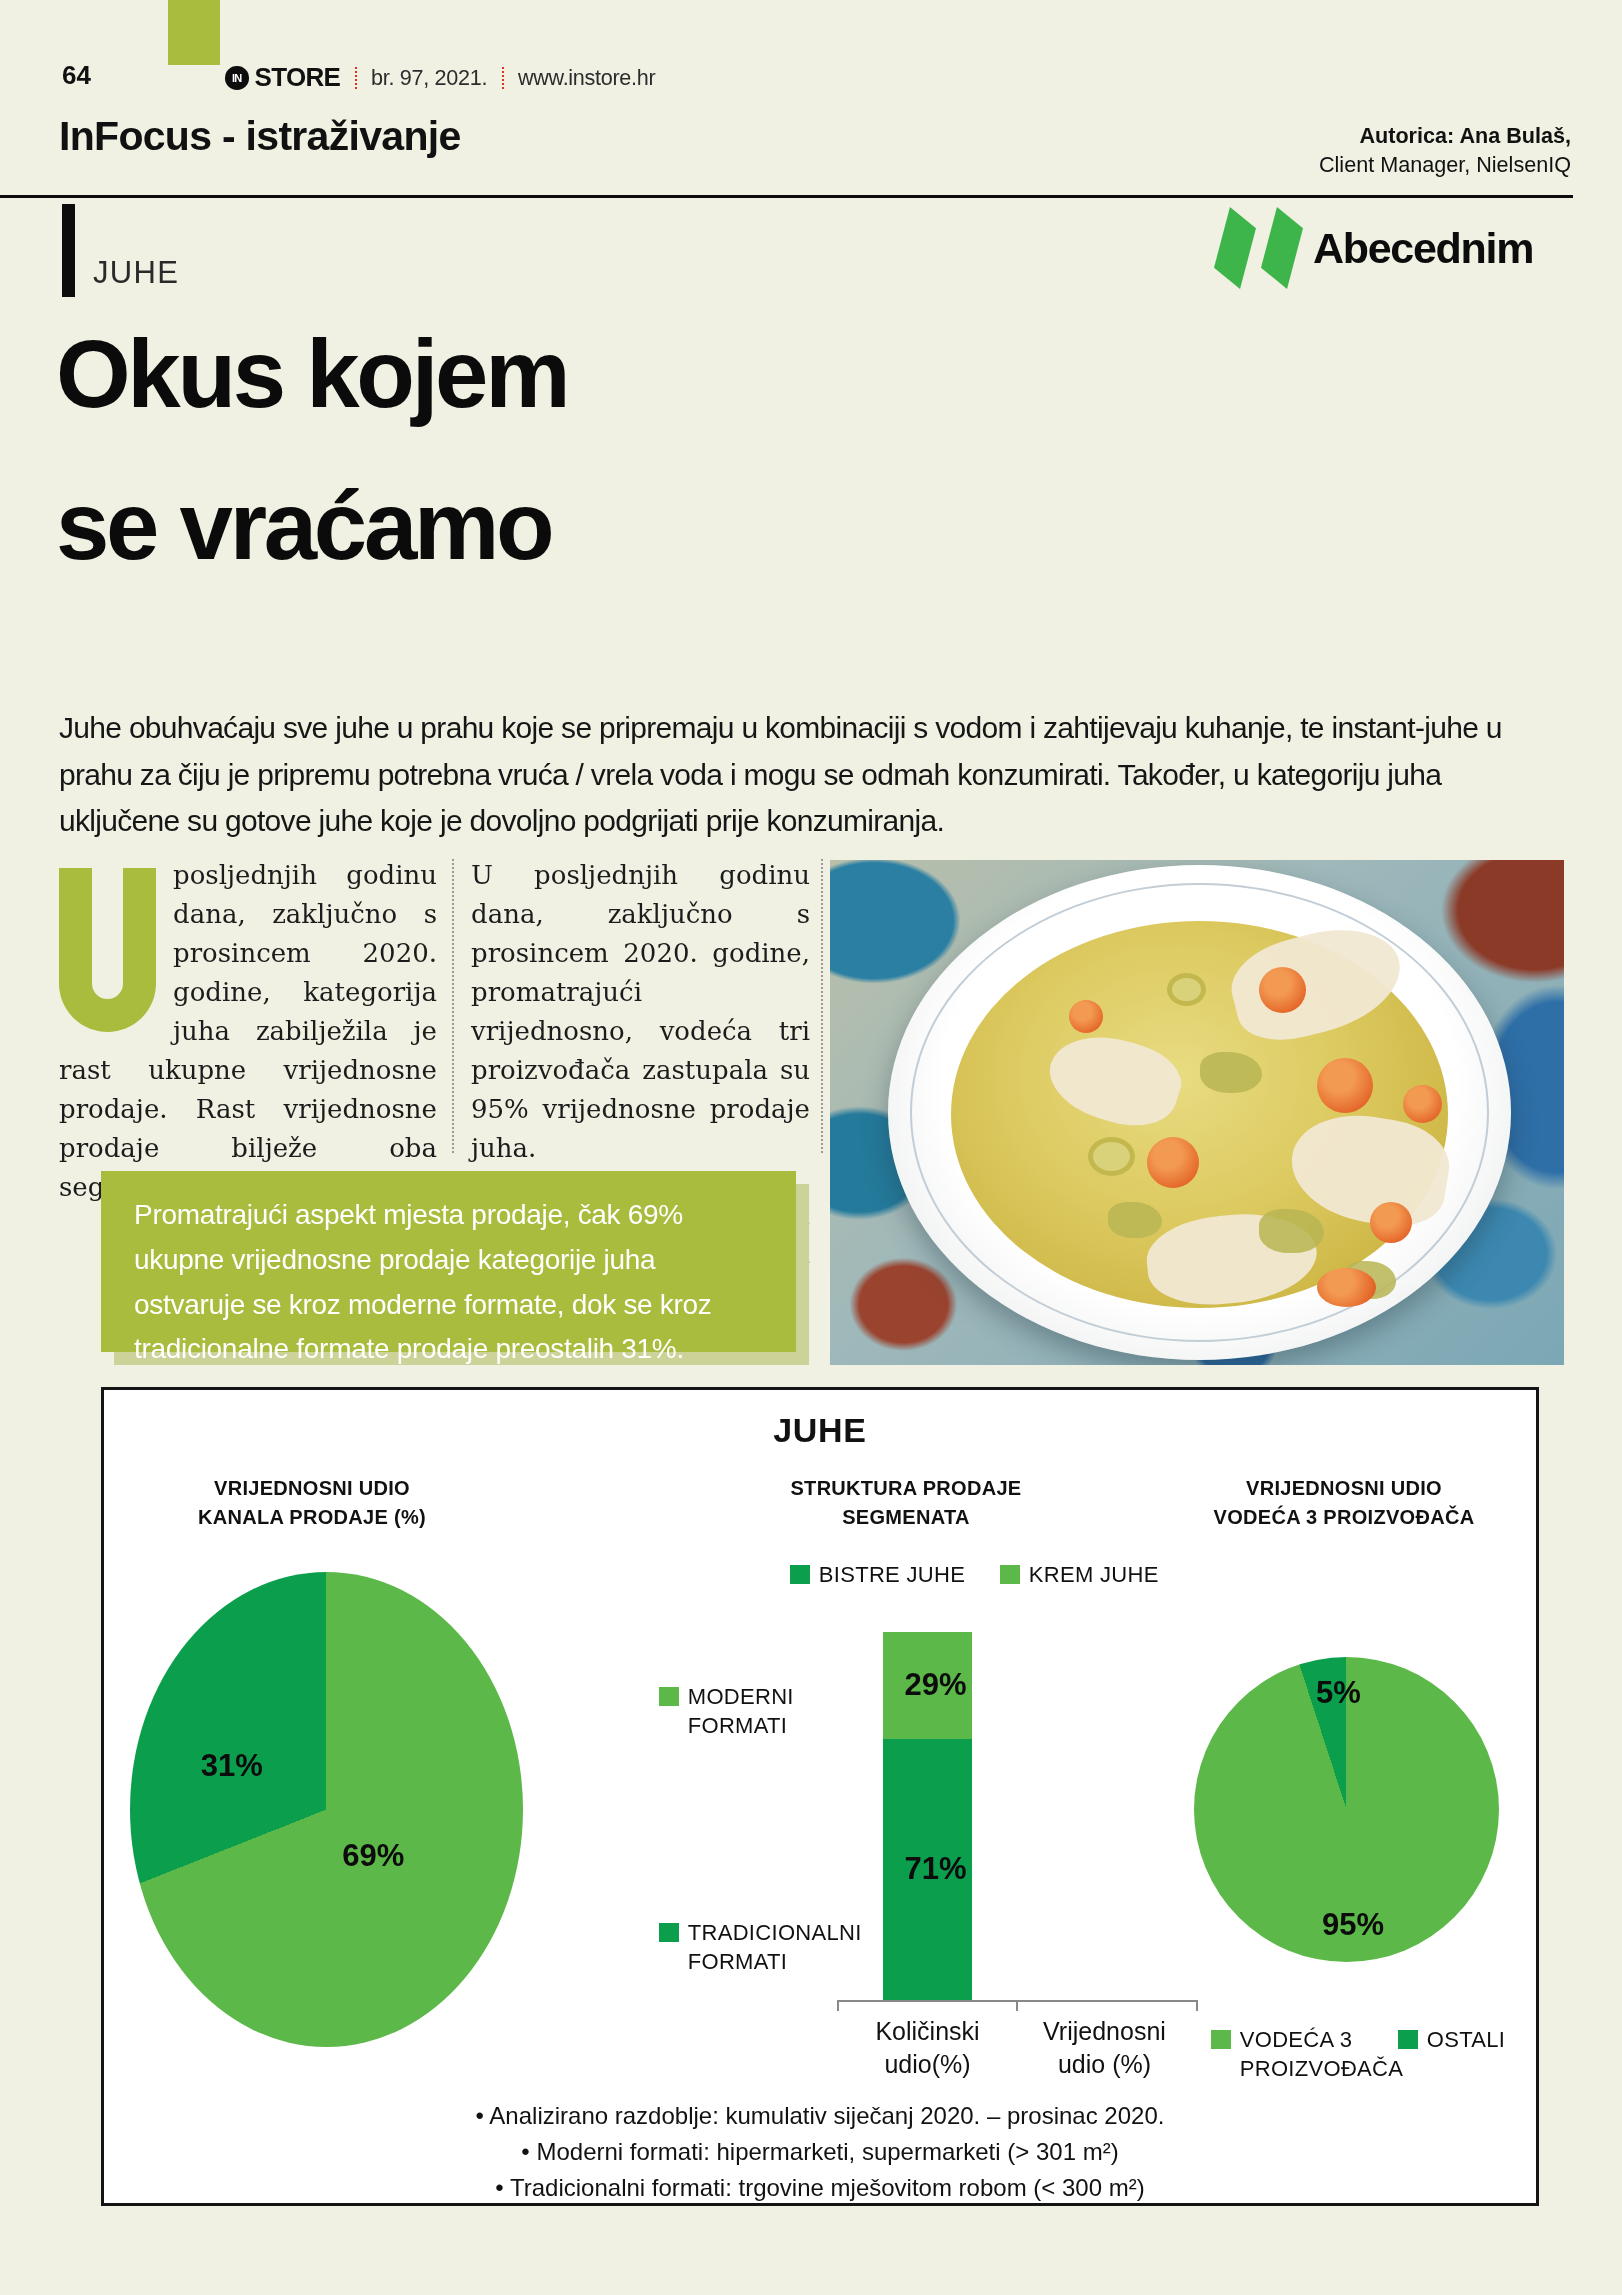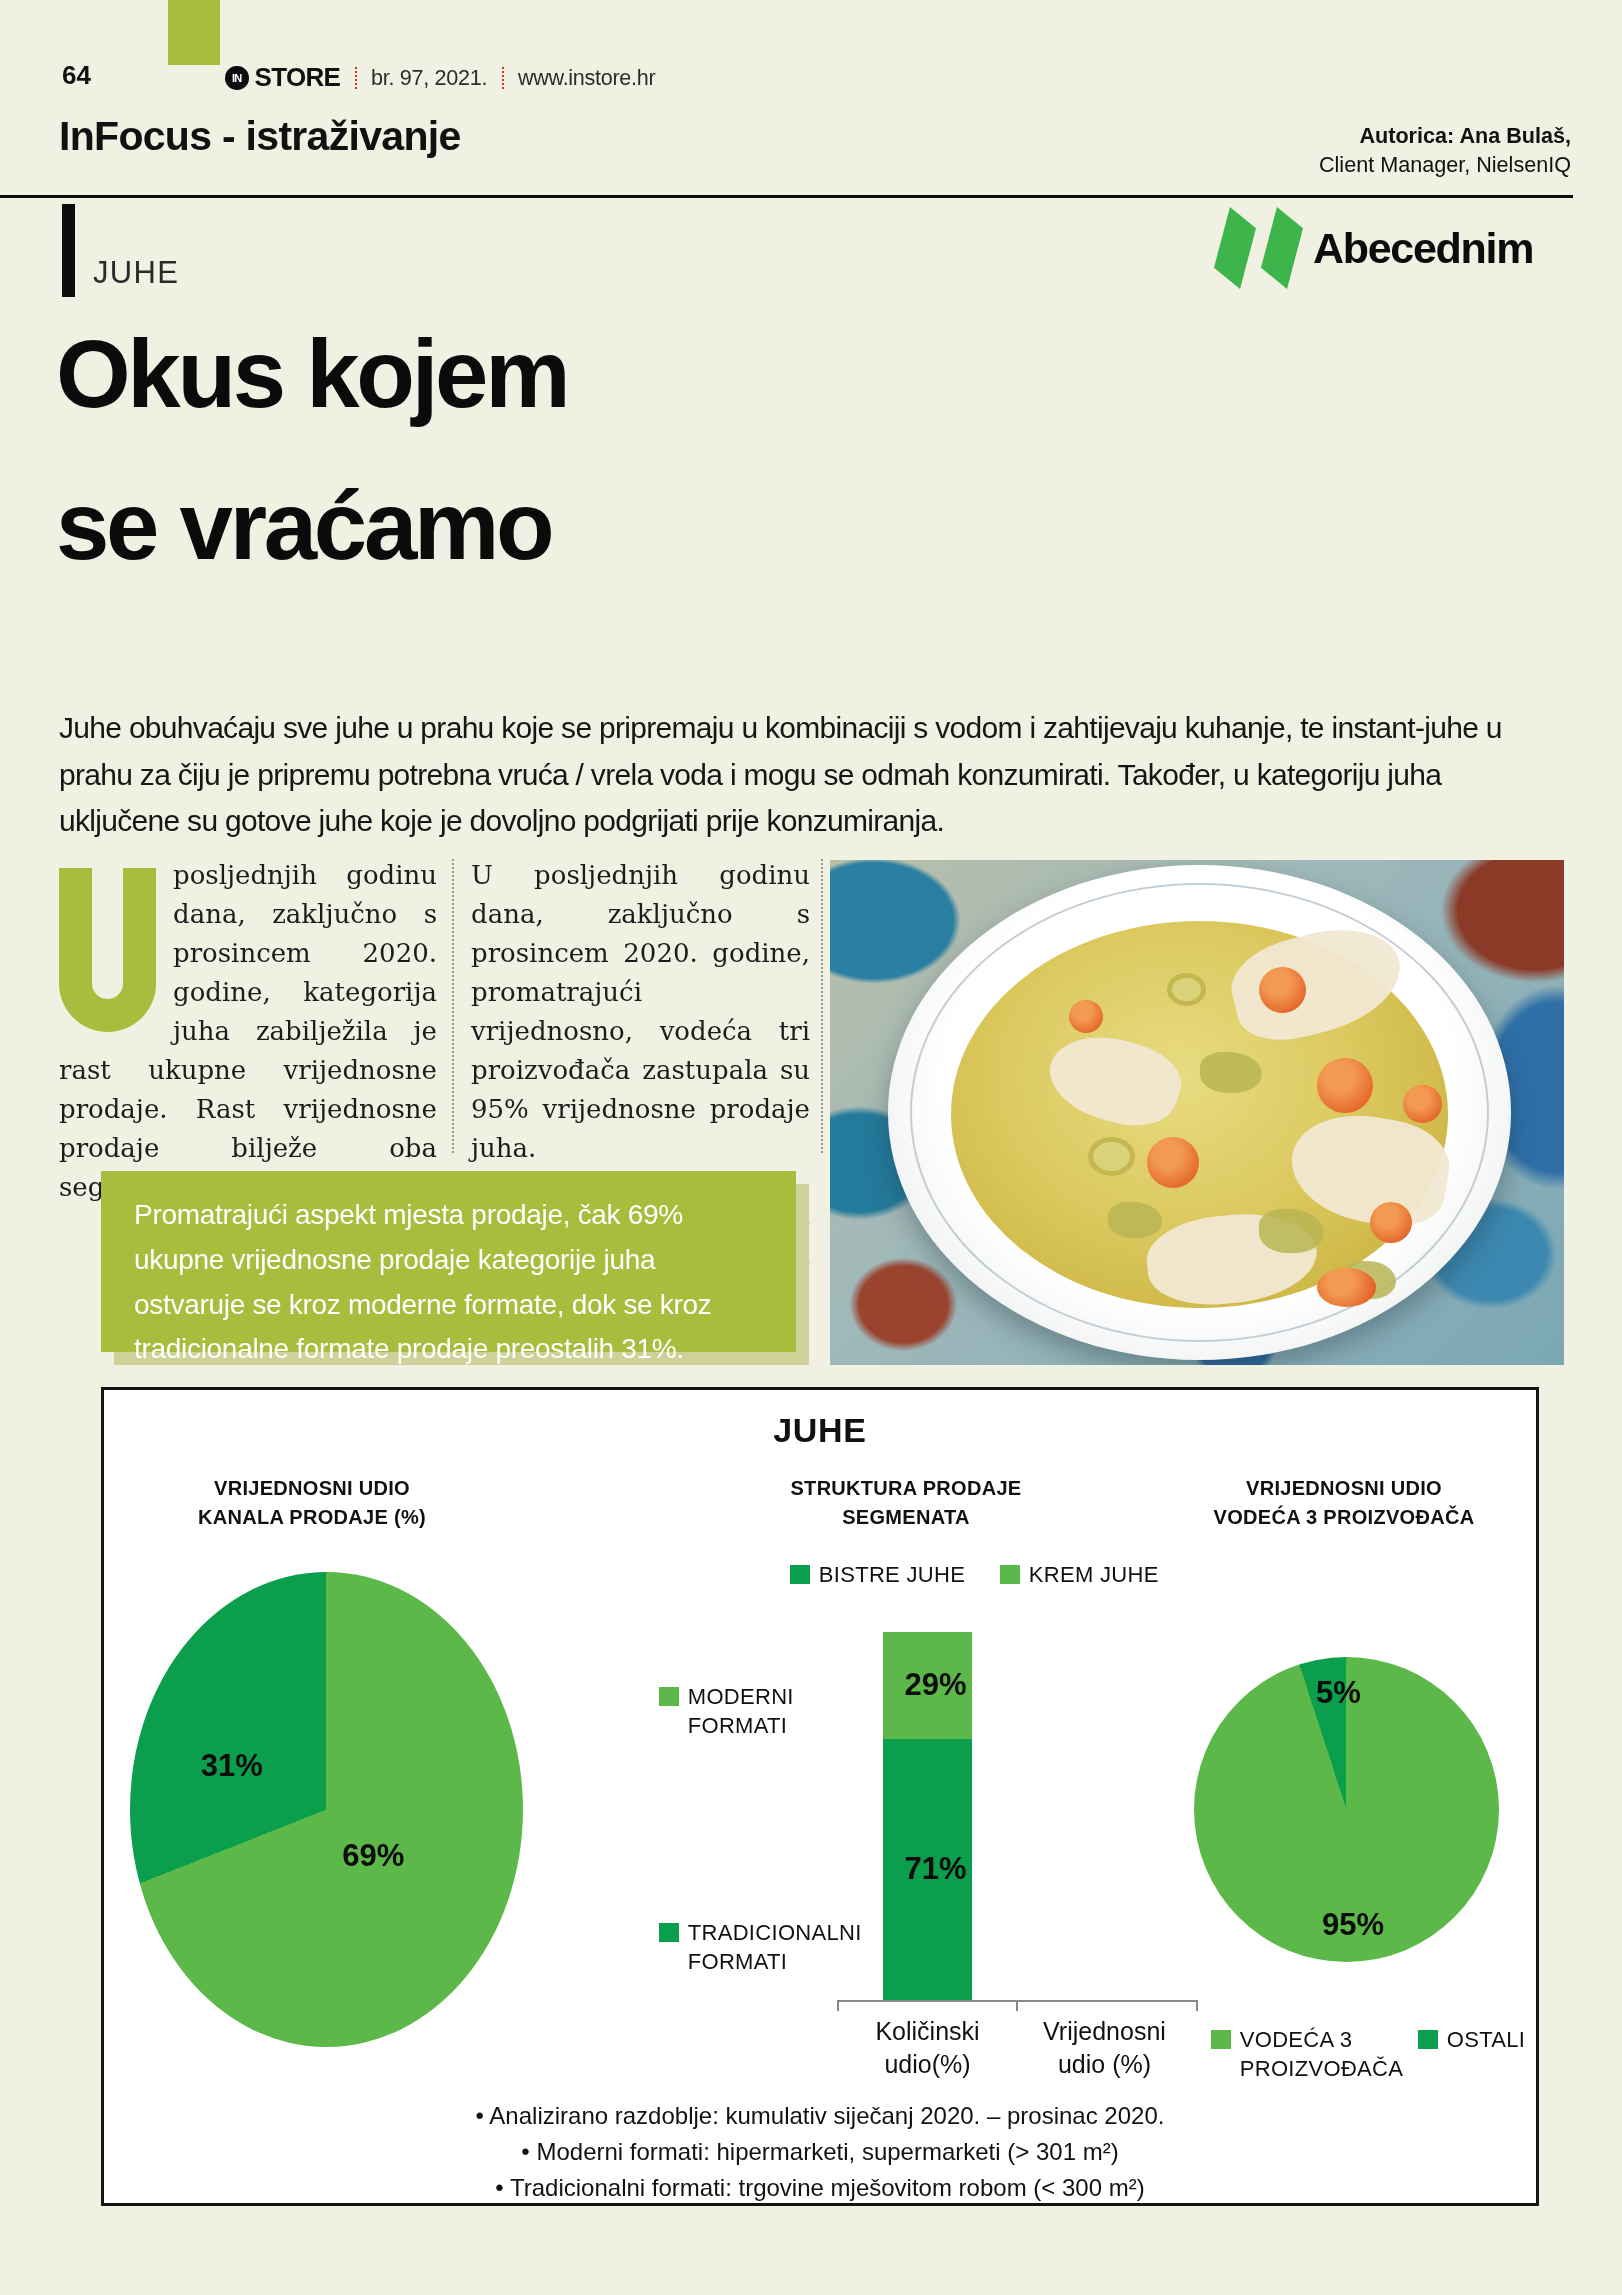--- a/index.html
+++ b/index.html
@@ -89,21 +89,21 @@
   .pie-channels{left:26px; top:182px; width:393px; height:475px;}
   .pie-producers{left:1090px; top:267px; width:305px; height:305px;}
   .pie-label{position:absolute; font-size:31px; font-weight:bold; color:#0c0c0c;}
 
   .legend-item{display:flex; align-items:flex-start;}
   .legend-swatch{width:19.6px; height:19.6px; margin:3.9px 9.2px 0 0; flex:none;}
   .legend-label{font-size:22px; line-height:1.3; letter-spacing:0.3px;}
 
   .leg-modern{left:555px; top:293px;} .leg-trad{left:555px; top:529px;justify-content:space-between;}
   .leg-bistre{left:686px; top:171px;} .leg-krem{left:876px; top:171px;padding-left:20px;}
-  .leg-vodeca{left:1107px; top:636px;} .leg-ostali{left:1294px; top:636px;margin-left:20px;}
+  .leg-vodeca{left:1107px; top:636px;} .leg-ostali{left:1294px; top:636px;}
 
   .bar{top:242px; width:89px; height:368px; display:flex; flex-direction:column;}
   .bar1{left:779px;} .bar2{left:955px;}
   .bar-seg{display:flex; align-items:center; justify-content:center;}
   .bar-value{font-size:31px; font-weight:bold; color:#0c0c0c;margin-left:16px;}
   .xaxis{left:733px; top:610px; width:361px; border-top:2px solid #888;}
   .xaxis .tick{position:absolute; top:0; height:9.2px; border-left:2px solid #888;}
   .tick.t0{left:0;} .tick.t1{left:179px;} .tick.t2{left:359px;}
   .xaxis-label{top:625px; width:157px; text-align:center; font-size:25px; line-height:1.3;}
   .xl1{left:745px;} .xl2{left:922px;}

